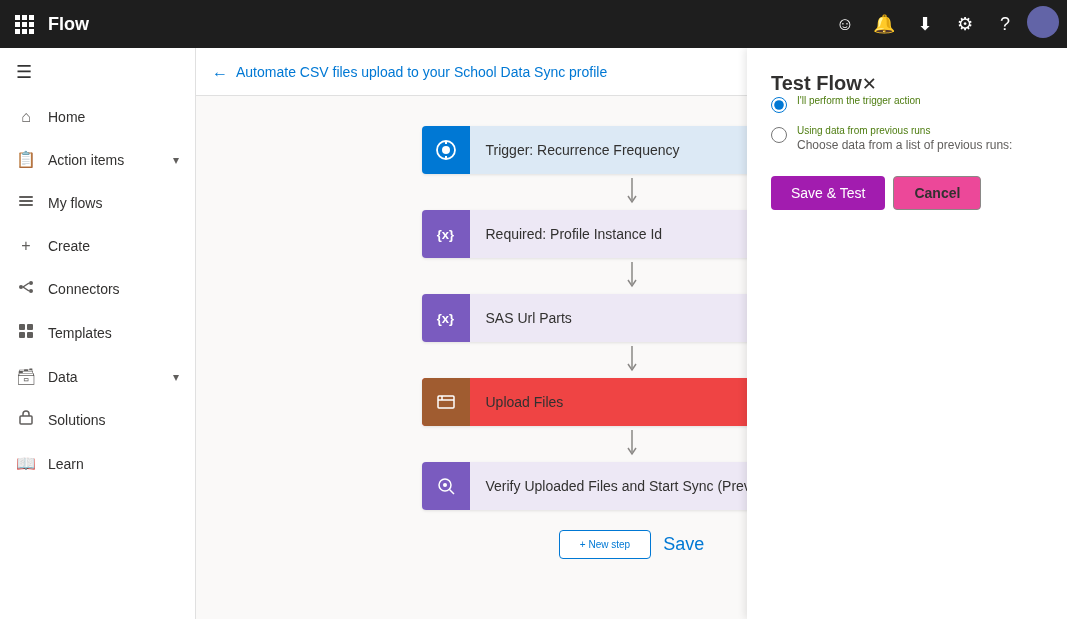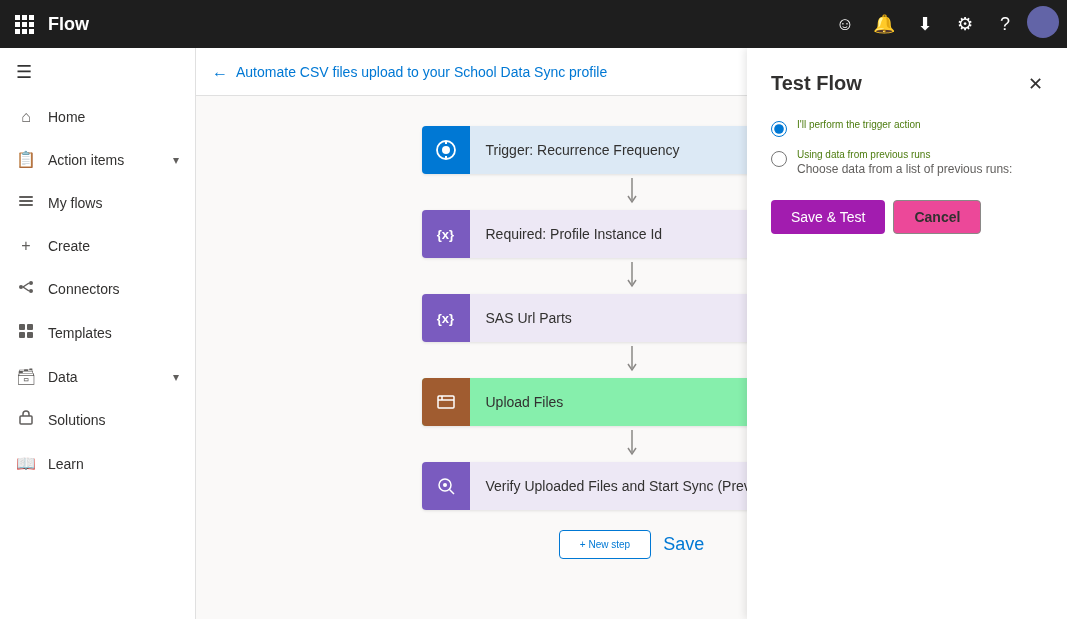--- a/index.html
+++ b/index.html
@@ -138,21 +138,21 @@
     }
     .flow-step-label {
       flex: 1; padding: 0 16px; font-size: 14px; color: #323130;
     }
     .step-trigger { background: #dce9f5; }
     .step-trigger .flow-step-icon { background: #0078d4; }
     .step-compose { background: #ede8f5; }
     .step-compose .flow-step-icon { background: #7a5bbf; }
     .step-compose2 { background: #ede8f5; }
     .step-compose2 .flow-step-icon { background: #7a5bbf; }
-    .step-upload { background: #86efac; justify-content: flex-end; }
+    .step-upload { background: #ef4444; justify-content: flex-end; }
     .step-upload .flow-step-icon { background: #a05c30; }
     .step-verify { background: #ede8f5; }
     .step-verify .flow-step-icon { background: #7a5bbf; }
 
     .flow-arrow {
       display: flex; align-items: center; justify-content: center;
       height: 36px; color: #666; font-size: 20px;
     }
 
     .flow-bottom-actions {
@@ -174,22 +174,21 @@
       position: absolute;
       right: 0; top: 0; bottom: 0;
       width: 320px;
       background: white;
       box-shadow: -2px 0 8px rgba(0,0,0,0.1);
       display: flex; flex-direction: column;
       padding: 24px;
       z-index: 10;
     }
     .test-panel-header {
-      display: flex; align-items: center; justify-content: space-between;
-      margin-bottom: 24px;
+      display: flex; align-items: center; 
     }
     .test-panel-title {
       font-size: 20px; font-weight: 600; color: #323130;
     }
     .test-panel-close {
       background: none; border: none; cursor: pointer; font-size: 18px; color: #323130;
     }
 
     .radio-group { display: flex; flex-direction: column; gap: 12px; margin-bottom: 24px; }
     .radio-item { display: flex; align-items: flex-start; gap: 10px; cursor: pointer; }

